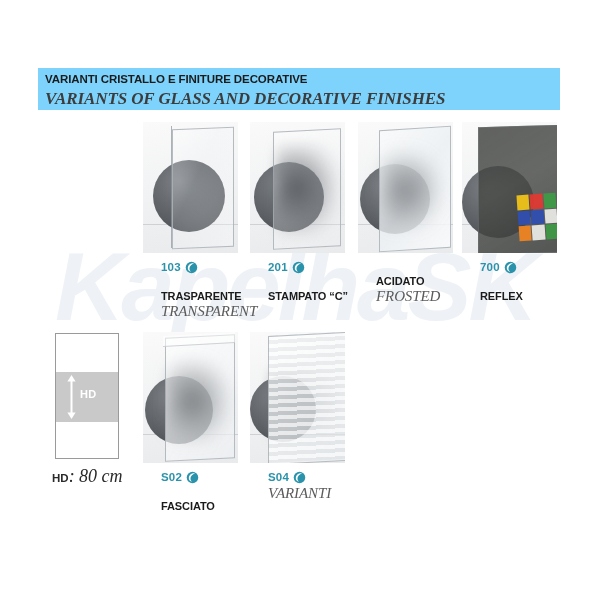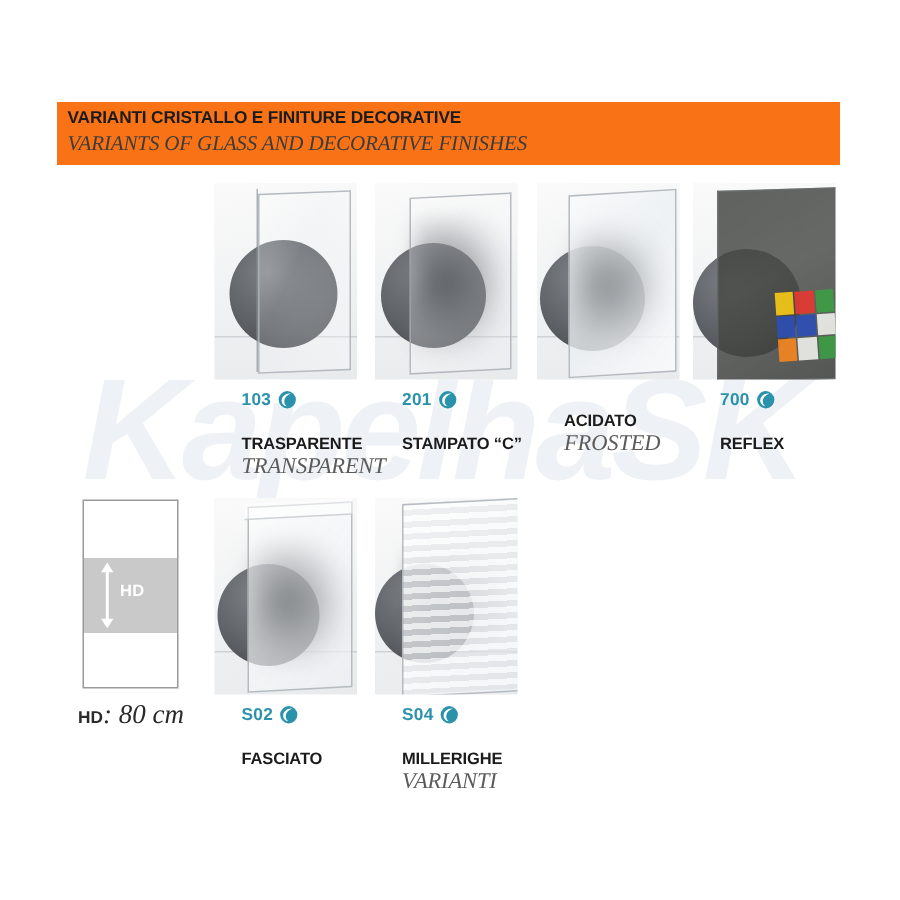--- a/index.html
+++ b/index.html
@@ -36,41 +36,41 @@
     user-select: none;
   }
 
   
   #header-band {
     position: absolute;
     left: 38px;
     top: 68px;
     width: 522px;
     height: 42px;
-    background: #f97316;
+    background: #7dd3fc;
     z-index: 2;
   }
   #header-title {
     position: absolute;
     left: 7px;
     top: 5px;
     font-size: 11.5px;
     font-weight: 700;
     letter-spacing: -0.1px;
     color: #1b1b1b;
     white-space: nowrap;
   }
   #header-subtitle {
     position: absolute;
     left: 7px;
     top: 21px;
     font-family: "Liberation Serif", serif;
-    font-size: 14px;
+    font-size: 17px;
     font-style: italic;
-    font-weight: 400;
+    font-weight: 700;
     letter-spacing: -0.1px;
     color: #3c3c3c;
     white-space: nowrap;
   }
 
   
   .swatch-card {
     position: absolute;
     z-index: 3;
   }
@@ -456,16 +456,15 @@
   <div class="swatch-meta">
     <div class="code-line">
       <span class="code-num">S04</span>
       <span class="code-icon">
         <svg viewBox="0 0 14 14" width="13" height="13" aria-hidden="true">
           <circle cx="7" cy="7" r="6.2" fill="#2a93ab"></circle>
           <path d="M9.6 2.6 C6.2 2.0 3.2 4.3 3.0 7.3 C2.85 9.6 4.4 11.4 6.6 11.6 C5.2 10.6 4.6 9.0 4.9 7.3 C5.25 5.2 7.1 3.5 9.6 2.6 Z" fill="#ffffff"></path>
         </svg>
       </span>
     </div>
-    <div class="name-it">MILLERIGHE</div>
     <div class="name-en">VARIANTI</div>
   </div>
 </div>
 
 </body></html>

